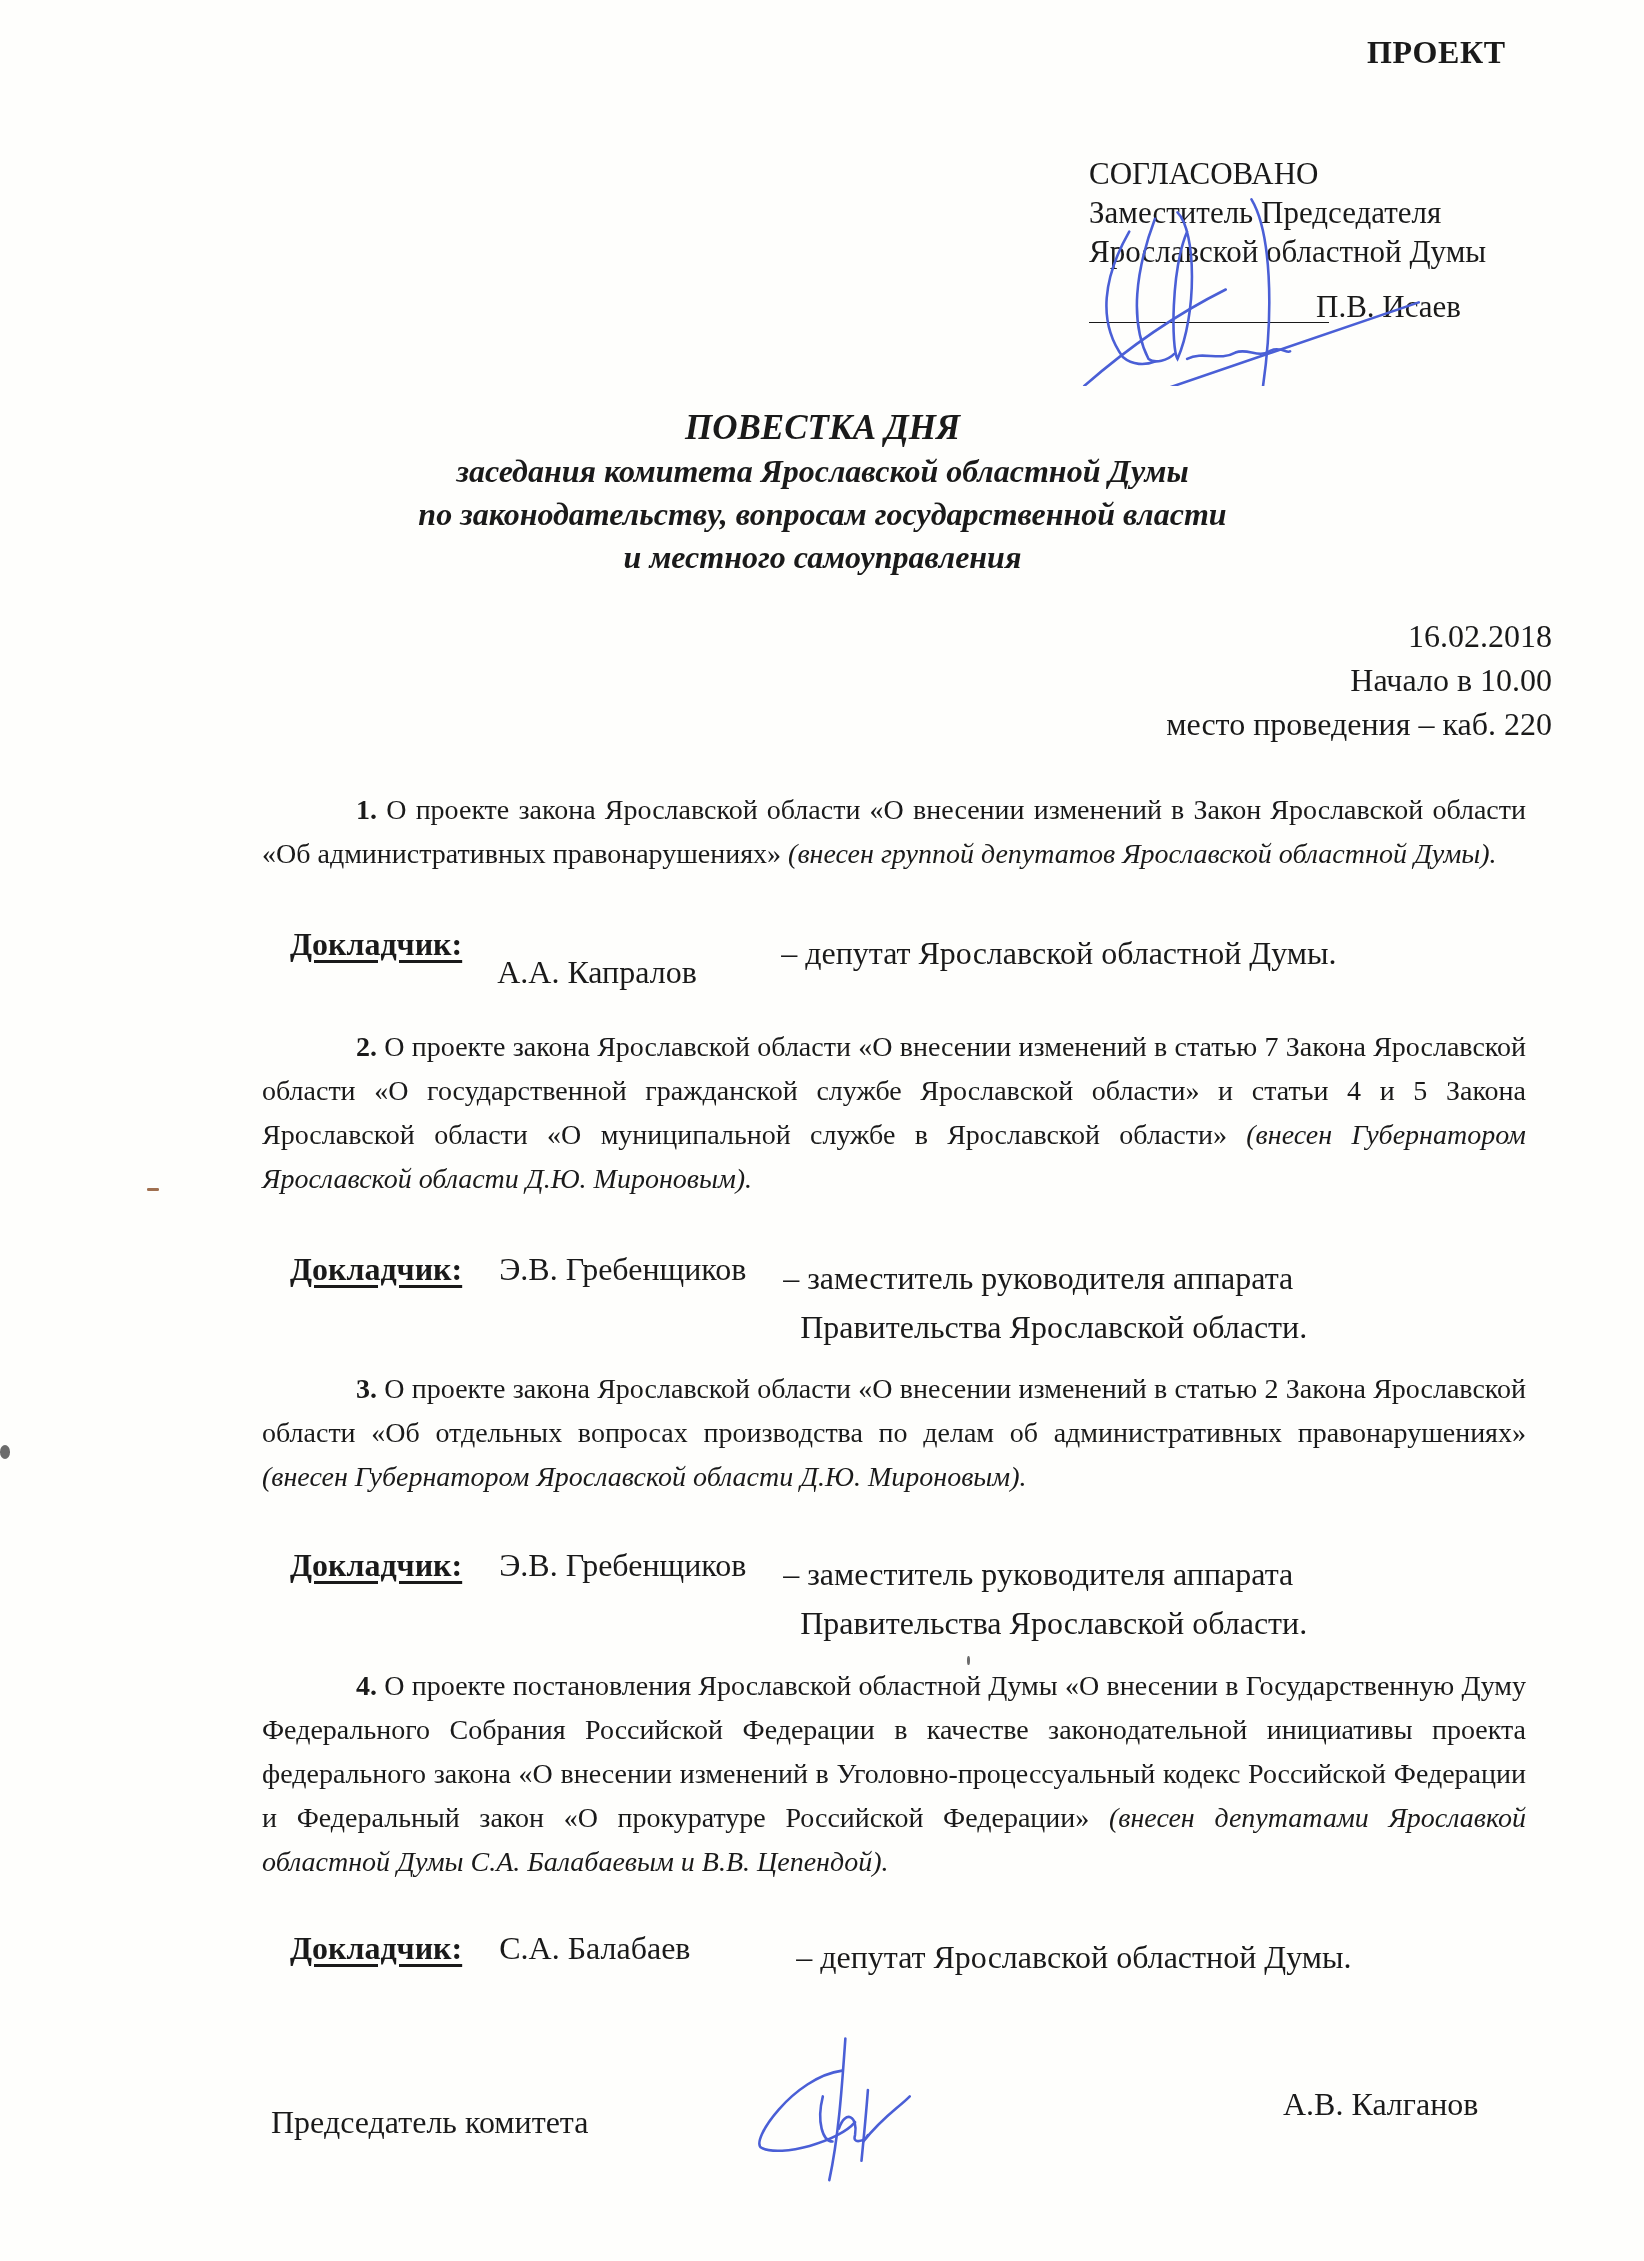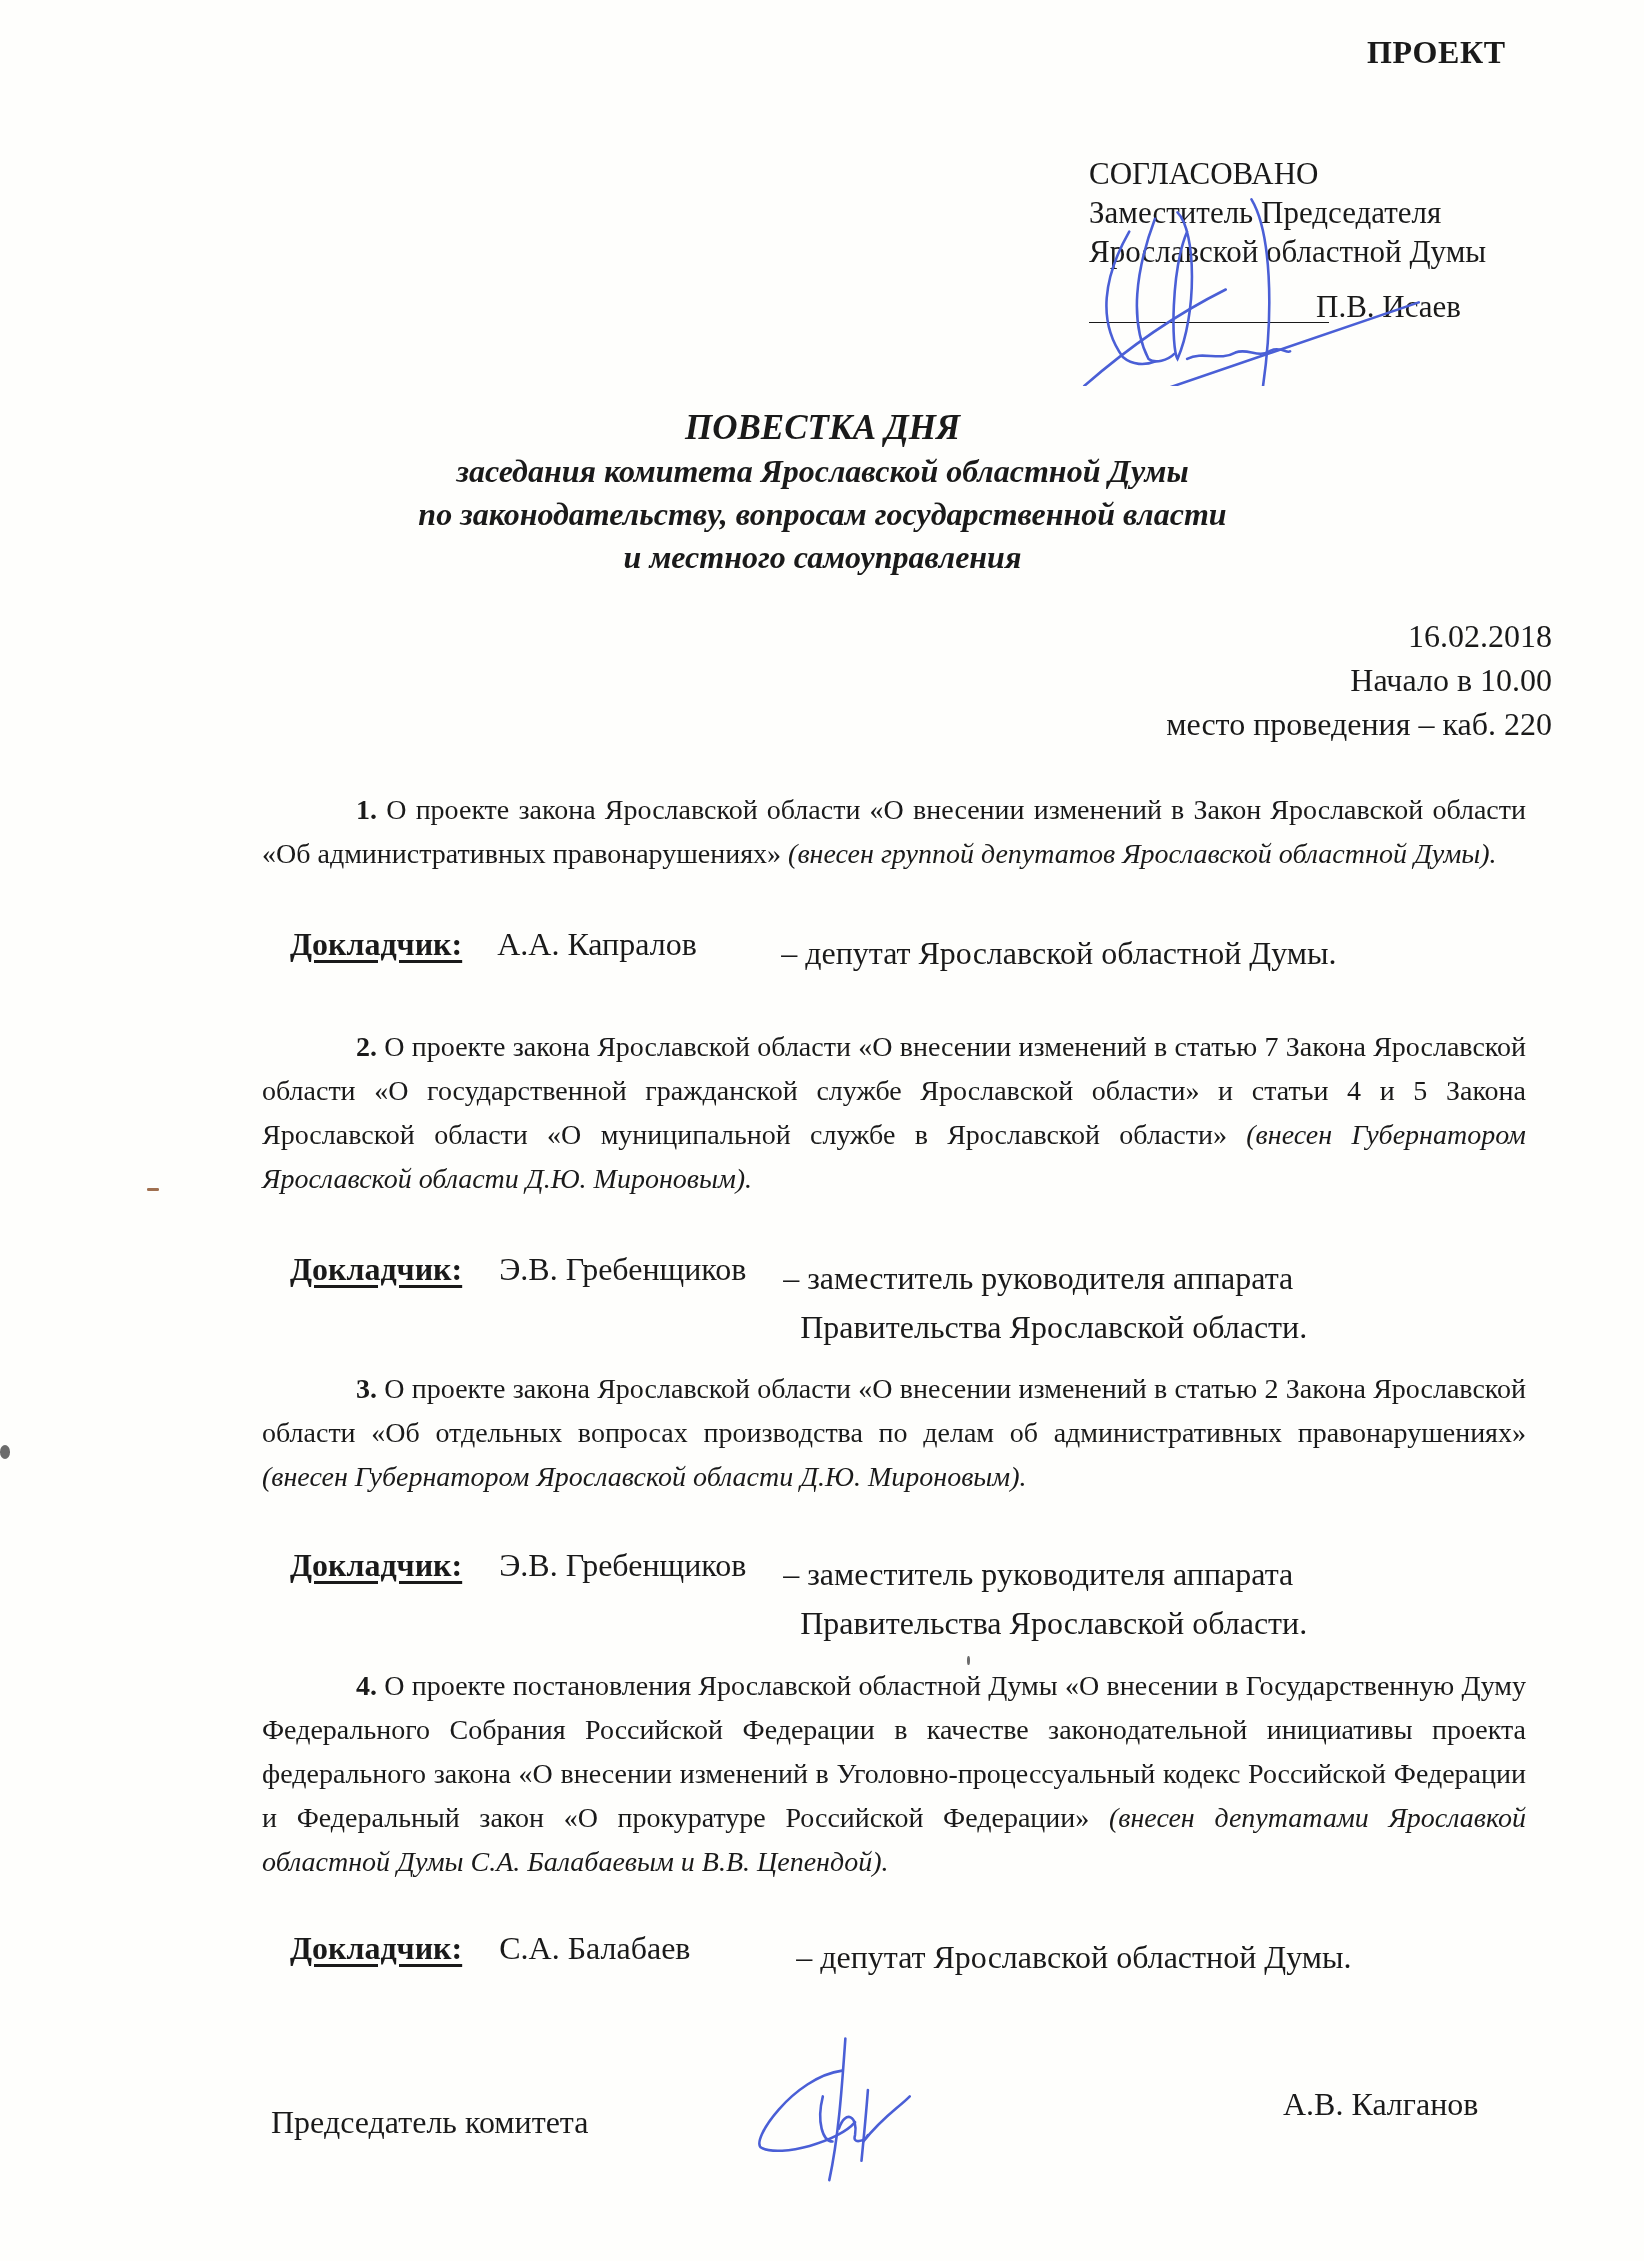--- a/index.html
+++ b/index.html
@@ -149,21 +149,21 @@
     <span>16.02.2018</span>
     <span>Начало в 10.00</span>
     <span>место проведения – каб. 220</span>
   </div>
 
   <div class="abs item" style="top:788px;">
     <p><span class="num">1.</span><span> О проекте закона Ярославской области «О внесении изменений в Закон Ярославской области «Об административных правонарушениях» </span><span class="submitted">(внесен группой депутатов Ярославской областной Думы).</span></p>
   </div>
   <div class="abs speaker" style="top:924px;">
     <span class="lbl">Докладчик:</span>
-    <span class="nm" style="margin-left:35px; width:284px;">А.А. Капралов</span>
+    <span class="nm" style="margin-left:35px; width:284px;margin-top:28px;">А.А. Капралов</span>
     <span class="role">
       <span>– депутат Ярославской областной Думы.</span>
     </span>
   </div>
 
   <div class="abs item" style="top:1025px;">
     <p><span class="num">2.</span><span> О проекте закона Ярославской области «О внесении изменений в статью 7 Закона Ярославской области «О государственной гражданской службе Ярославской области» и статьи 4 и 5 Закона Ярославской области «О муниципальной службе в Ярославской области» </span><span class="submitted">(внесен Губернатором Ярославской области Д.Ю. Мироновым).</span></p>
   </div>
   <div class="abs speaker" style="top:1249px;">
     <span class="lbl">Докладчик:</span>

